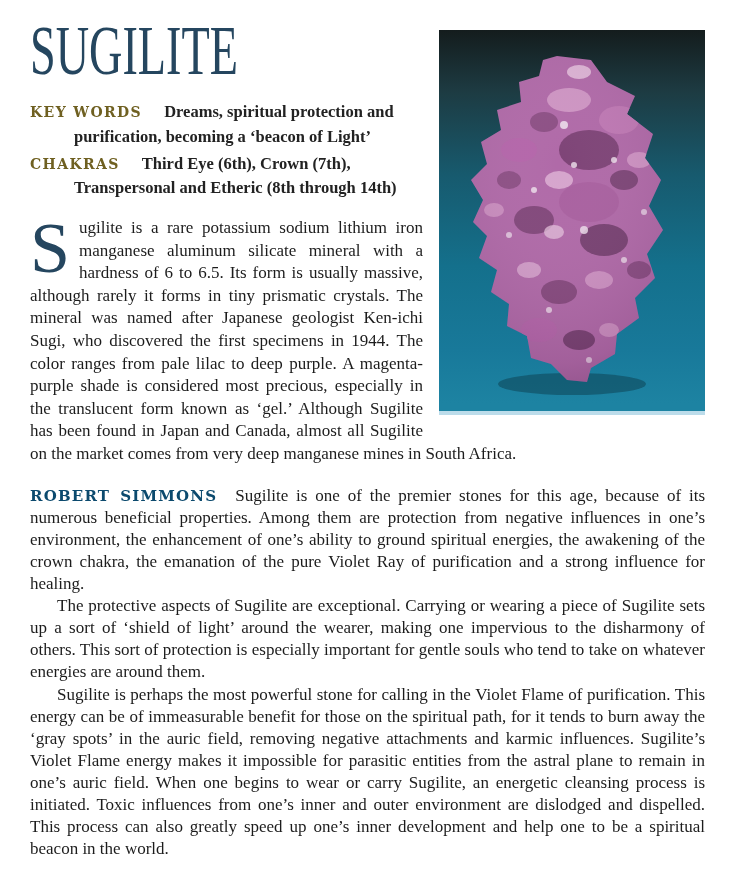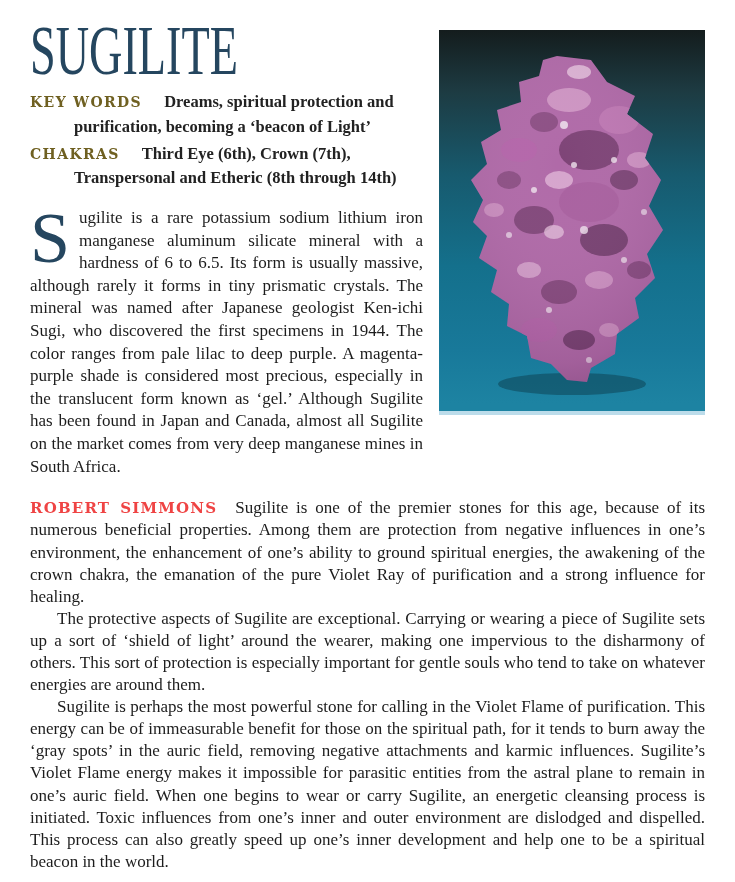--- a/index.html
+++ b/index.html
@@ -25,21 +25,21 @@
 
   
   .title {
     margin: 0; height: 66px;
     font-size: 70px; line-height: 62px; font-weight: normal;
     color: #25465f; letter-spacing: 0px; white-space: nowrap;
     transform: scaleX(0.66); transform-origin: left top;
   }
 
   
-  .props { margin-top: 4px; }
+  .props { margin-top: 14px; }
   .prop {
     font-size: 16.5px; font-weight: bold; line-height: 1.5;
     padding-left: 44px; text-indent: -44px; margin: 2px 0;
     color: #222;
   }
   .prop-label {
     font-family: "DejaVu Serif", serif;
     font-size: 14px; color: #6f6021; letter-spacing: 1.4px;
     margin-right: 22px;
   }
@@ -57,21 +57,21 @@
 
   
   .section { margin-top: 19px; }
   .section p {
     margin: 0; text-align: justify;
     font-size: 17px; line-height: 1.3; color: #1c1c1c;
   }
   .section p + p { text-indent: 27px; }
   .author-label {
     font-family: "DejaVu Serif", serif;
-    font-size: 15px; font-weight: bold; color: #ef4444;
+    font-size: 15px; font-weight: bold; color: #0c4a6e;
     letter-spacing: 1.2px; margin-right: 18px;
   }
 </style>
 </head>
 <body>
 
 <div class="page">
 
   <div class="photo">
     <svg viewBox="0 0 266 381" xmlns="http://www.w3.org/2000/svg">

